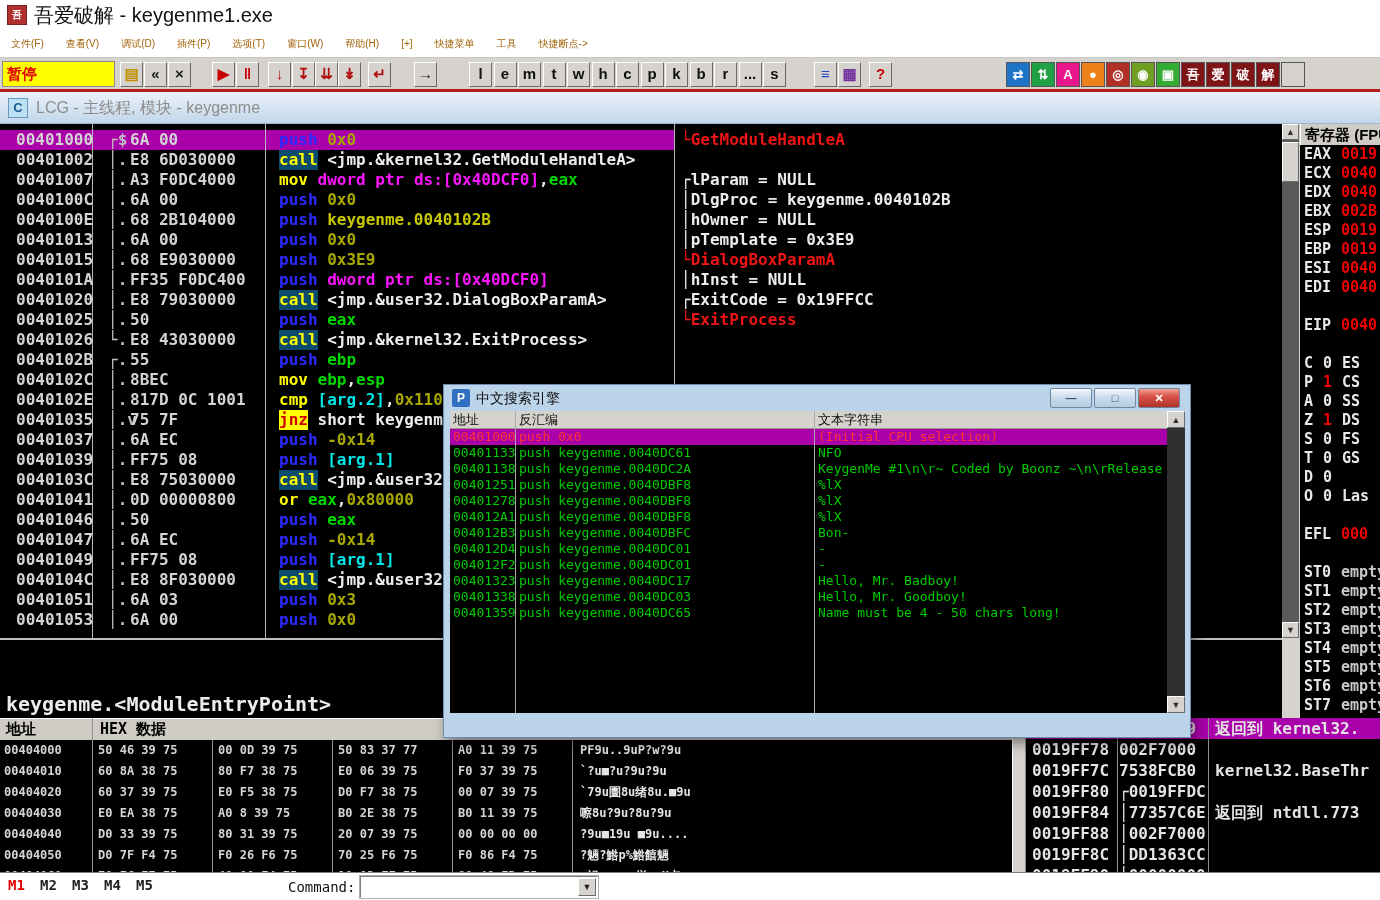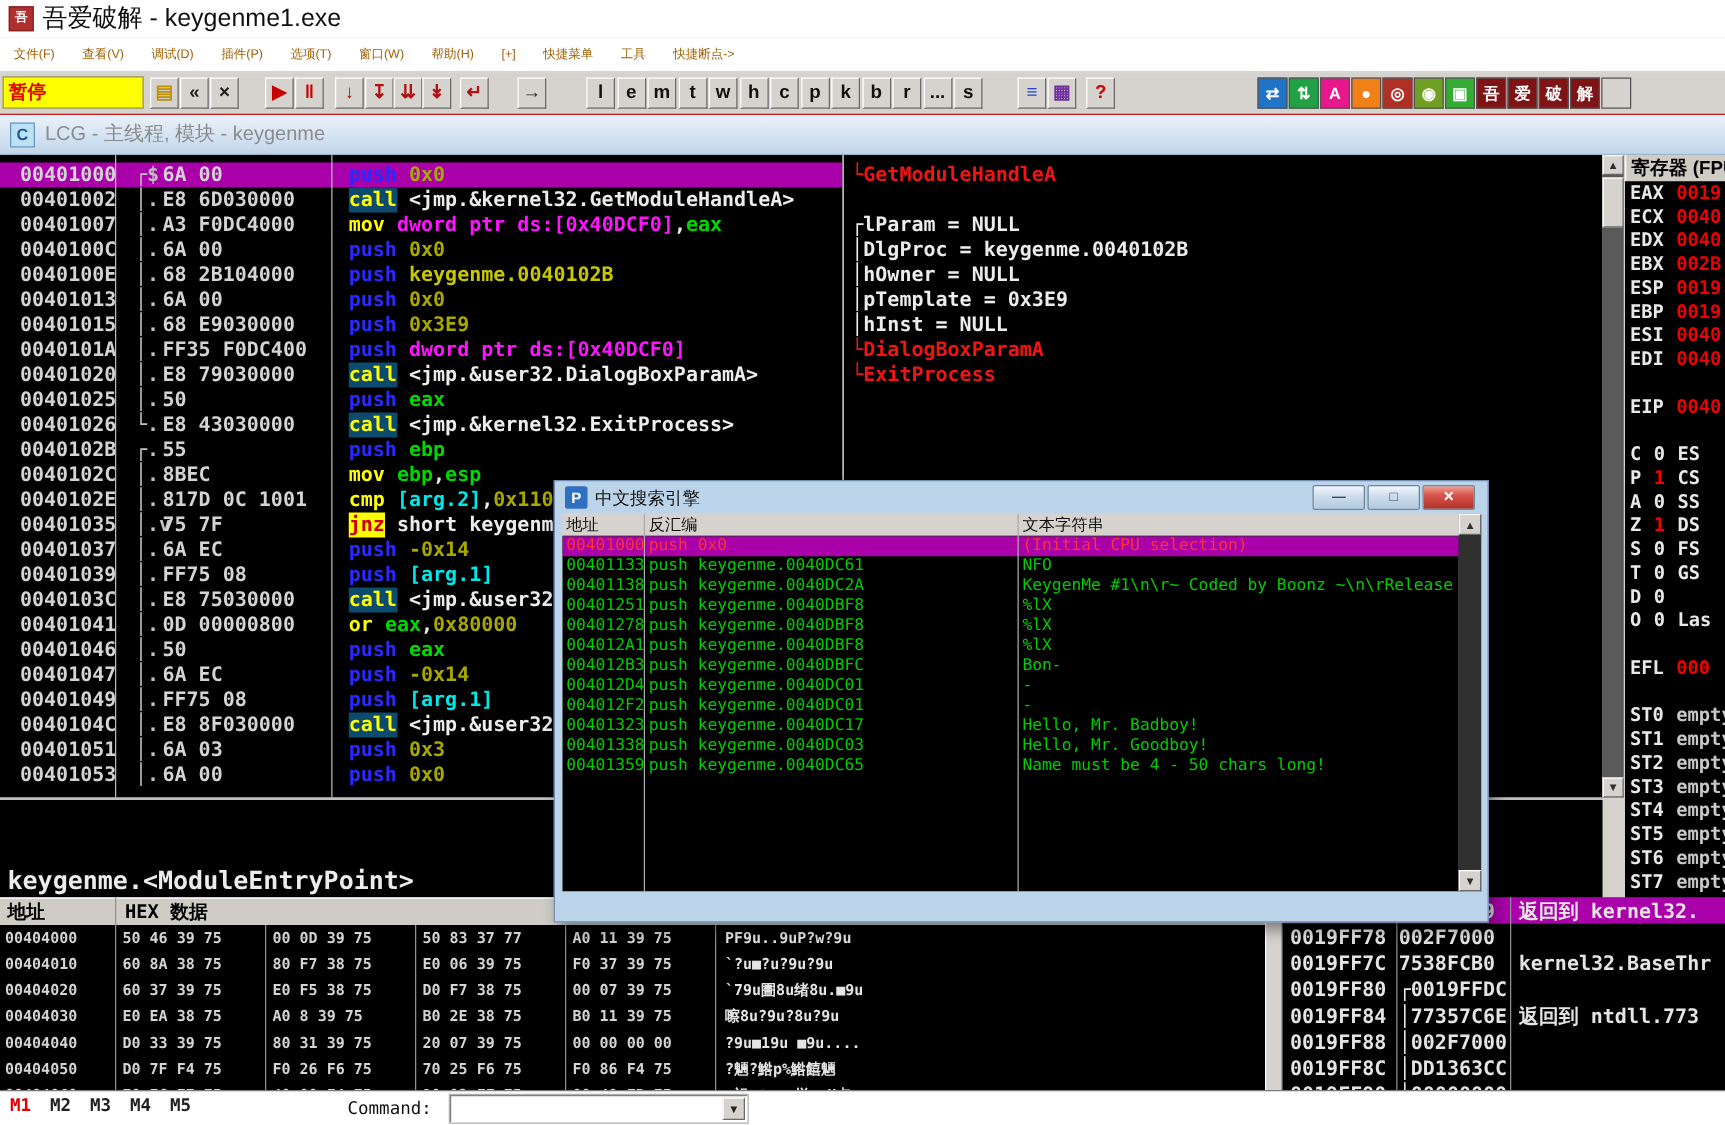--- a/index.html
+++ b/index.html
@@ -15,21 +15,21 @@
   #app-icon { left:7px; top:5px; width:20px; height:20px; background:#B03030;
               border:1px solid #802020; color:#fff; font-size:10px; line-height:18px;
               text-align:center; font-weight:bold; }
   #app-title { left:34px; top:0; height:30px; line-height:30px; font-size:20px; color:#101010; }
   #menubar { left:0; top:30px; width:1380px; height:28px; background:#FFFFFF;
              border-bottom:1px solid #C8C8C8; }
   .mitem { display:inline-block; padding:0 11px; line-height:27px; font-size:10px; color:#a16207; }
 
   
   #toolbar { left:0; top:58px; width:1380px; height:34px; background:#D6D3CE;
-             border-bottom:1px solid #b91c1c; }
+             border-bottom:3px solid #b91c1c; }
   #pause-box { left:2px; top:3px; width:113px; height:26px; background:#FFFF00;
                border:1px solid #8A8A8A; color:#E00000; font-weight:bold; font-size:15px;
                line-height:24px; padding-left:4px; }
   .tbtn { top:4px; width:23px; height:25px; text-align:center; line-height:22px;
           font-size:15px; font-weight:bold; }
   .pbtn { top:4px; width:24px; height:25px; text-align:center; line-height:23px;
           font-size:13px; font-weight:bold; color:#FFFFFF; border:1px solid #555; }
 
   
   #cpu-titlebar { left:0; top:92px; width:1380px; height:32px;
@@ -103,21 +103,21 @@
   .st-a { width:91px; padding-left:6px; }
   .st-v { width:92px; padding-left:2px; }
   .st-c { padding-left:6px; }
 
   
   #statusbar { left:0; top:872px; width:1380px; height:28px; background:#FFFFFF;
                border-top:1px solid #7A7A7A; }
   .mtab { position:absolute; top:4px; font-size:14px; font-weight:bold;
           font-family:"DejaVu Sans Mono",monospace; color:#202020; }
   .mtab.hot { color:#E00000; }
-  #cmd-label { left:278px; top:6px; font-size:14px; color:#101010; }
+  #cmd-label { left:288px; top:6px; font-size:14px; color:#101010; }
   #cmd-combo { left:360px; top:3px; width:238px; height:22px; background:#FFF;
                border-top:1px solid #808080; border-left:1px solid #808080;
                border-bottom:1px solid #FFF; border-right:1px solid #FFF;
                outline:1px solid #B0B0B0; }
   #cmd-input { position:absolute; left:1px; top:1px; width:216px; height:18px; border:none;
                outline:none; font-size:13px; font-family:"DejaVu Sans Mono",monospace; }
   #cmd-arrow { position:absolute; right:1px; top:1px; width:18px; height:18px;
                text-align:center; line-height:17px; font-size:9px; color:#202020; }
 
   
@@ -229,22 +229,23 @@
     <div class="drow"><span class="da mono">00401051</span><span class="db mono">│.</span><span class="dh mono">6A 03</span><span class="di mono"><span class="t-b">push</span><span class="t-w"> </span><span class="t-i">0x3</span></span></div>
     <div class="drow"><span class="da mono">00401053</span><span class="db mono">│.</span><span class="dh mono">6A 00</span><span class="di mono"><span class="t-b">push</span><span class="t-w"> </span><span class="t-i">0x0</span></span></div>
   </div>
 <div id="comments-body" class="abs">
     <div class="crow mono red">└GetModuleHandleA</div>
     <div class="crow mono"></div>
     <div class="crow mono">┌lParam = NULL</div>
     <div class="crow mono">│DlgProc = keygenme.0040102B</div>
     <div class="crow mono">│hOwner = NULL</div>
     <div class="crow mono">│pTemplate = 0x3E9</div>
+    <div class="crow mono red">└DialogBoxParamA</div>
     <div class="crow mono">│hInst = NULL</div>
-    <div class="crow mono red">└DialogBoxParamA</div>
+    <div class="crow mono">┌ExitCode = 0x19FFCC</div>
     <div class="crow mono red">└ExitProcess</div>
   </div>
 <div class="abs vline" style="left:92px;top:124px;height:514px;"></div>
 <div class="abs vline" style="left:265px;top:124px;height:514px;"></div>
 <div class="abs vline" style="left:674px;top:124px;height:514px;"></div>
 
 <div class="abs sb-track" style="left:1282px;top:124px;width:17px;height:514px;">
   <div class="sb-btn" style="position:absolute;left:0;top:0;width:17px;height:16px;line-height:15px;">▲</div>
   <div class="b3d" style="position:absolute;left:0;top:18px;width:17px;height:40px;"></div>
   <div class="sb-btn" style="position:absolute;left:0;bottom:0;width:17px;height:16px;line-height:15px;">▼</div>

